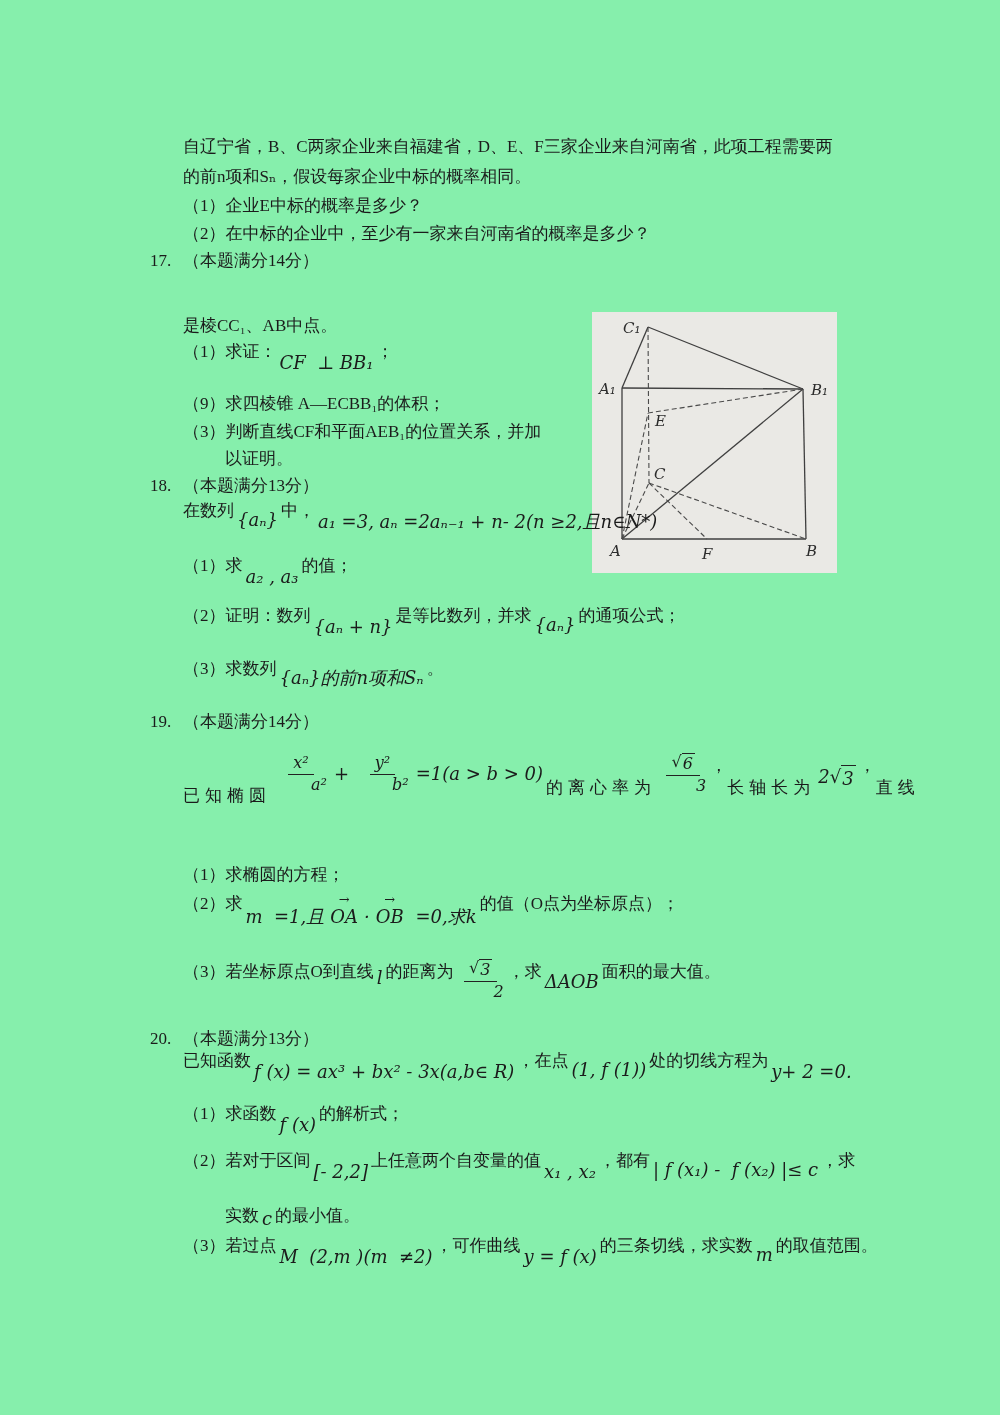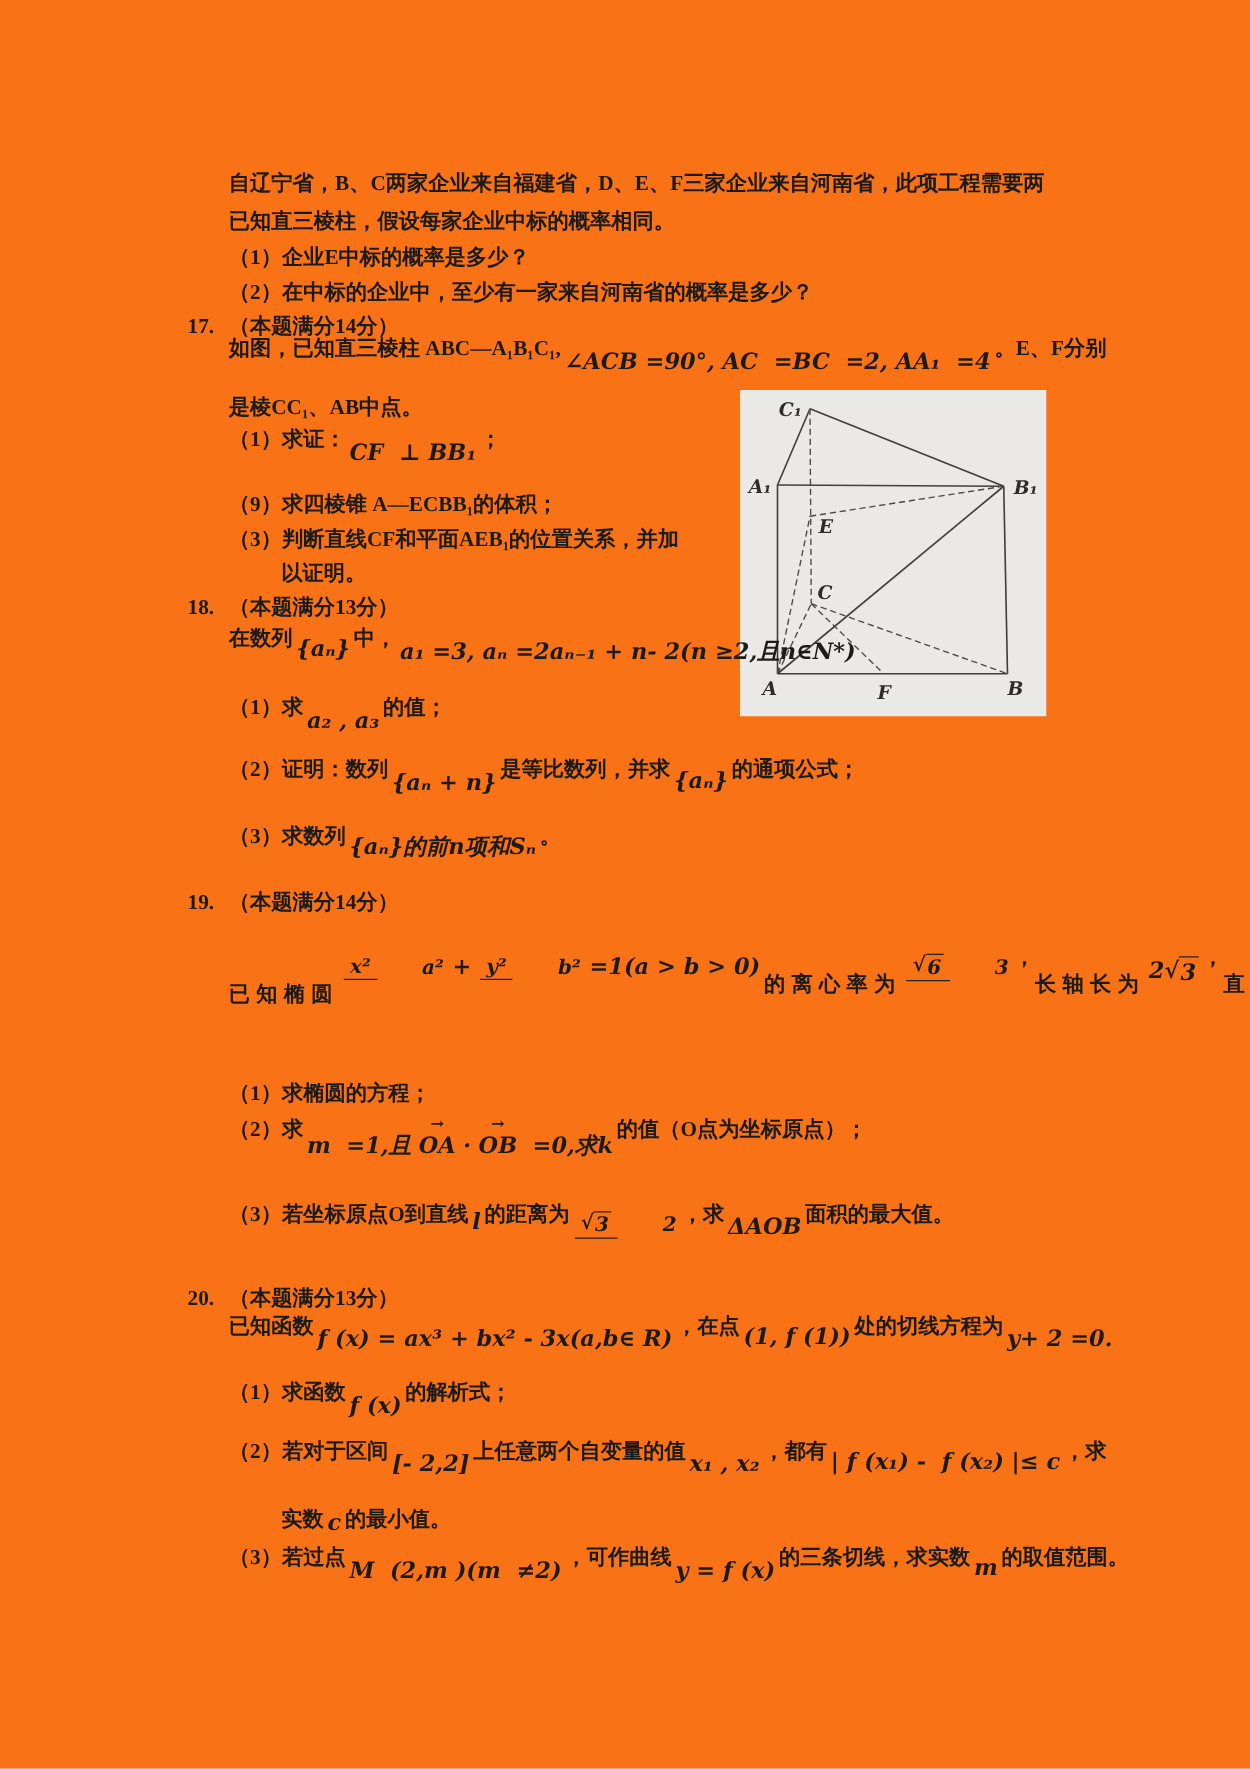--- a/index.html
+++ b/index.html
@@ -1,34 +1,34 @@
 <!DOCTYPE html>
 <html><head>
 <meta charset="utf-8">
 <style>
   * { margin:0; padding:0; box-sizing:border-box; }
   html,body { width:1000px; height:1415px; }
   body { background:#ffffff; position:relative;
          font-family:"Liberation Serif","DejaVu Serif",serif; color:#1b1b1b; }
-  .page { position:absolute; inset:0; background:#f97316; overflow:hidden;font-weight:bold; }
+  .page { position:absolute; inset:0; background:#86efac; overflow:hidden; }
 
   .ln { position:absolute; display:flex; align-items:flex-start;
         white-space:pre; font-size:17px; line-height:1.3; z-index:2; }
   .ln > * { position:relative; flex:0 0 auto; }
   .ln.c { align-items:center; }
 
   .cn { font-size:17px; }
   .ls { letter-spacing:5px;margin-top:44px; }
   .qnum { display:inline-block; width:33px; font-size:17px; }
 
   .m { font-family:"DejaVu Serif","Liberation Serif",serif; font-style:italic;
        font-size:18px; margin:0 3px; } .d8 { top:8px; } .d10 { top:10px; } .d12 { top:12px; }
   .u8 { top:-8px; } .u2 { top:-2px; } .dn2 { top:2px; } .dn4 { top:4px; }
 
-  .frac { display:inline-flex; flex-direction:row; align-items:center;
+  .frac { display:inline-flex; flex-direction:column; align-items:center;
           font-family:"DejaVu Serif","Liberation Serif",serif; font-style:italic;
           font-size:16px; line-height:1.15; margin:0 4px; }
   .frac .fn { border-bottom:1.3px solid #222; padding:0 5px 1px; display:inline-flex; align-items:flex-end; }
   .frac .fd { padding-top:1px;margin-left:36px; }
 
   .sq { display:inline-flex; align-items:flex-start; }
   .sq .rs { font-style:italic; }
   .sq .rb { border-top:1.2px solid #222; padding:1px 2px 0 1px; }
 
   .vec { position:relative; display:inline-block; margin:0 3px; }
@@ -40,37 +40,32 @@
 </style>
 </head>
 <body>
 
 <div class="page">
 
   <div class="ln" style="left:183px;top:136px">
     <span class="cn">自辽宁省，B、C两家企业来自福建省，D、E、F三家企业来自河南省，此项工程需要两</span>
   </div>
   <div class="ln" style="left:183px;top:166px">
-    <span class="cn">已知直三棱柱，假设每家企业中标的概率相同。</span>
+    <span class="cn">的前n项和Sₙ，假设每家企业中标的概率相同。</span>
   </div>
   <div class="ln" style="left:183px;top:195px">
     <span class="cn">（1）企业E中标的概率是多少？</span>
   </div>
   <div class="ln" style="left:183px;top:223px">
     <span class="cn">（2）在中标的企业中，至少有一家来自河南省的概率是多少？</span>
   </div>
 
   <div class="ln" style="left:150px;top:250px">
     <span class="qnum">17.</span>
     <span class="cn">（本题满分14分）</span>
-  </div>
-  <div class="ln" style="left:183px;top:268px">
-    <span class="cn">如图，已知直三棱柱 ABC—A₁B₁C₁,</span>
-    <span class="m d10">∠ACB =90°, AC  =BC  =2, AA₁  =4</span>
-    <span class="cn">。E、F分别</span>
   </div>
   <div class="ln" style="left:183px;top:315px">
     <span class="cn">是棱CC₁、AB中点。</span>
   </div>
   <div class="ln" style="left:183px;top:341px">
     <span class="cn">（1）求证：</span>
     <span class="m d10">CF  ⊥ BB₁</span>
     <span class="cn">；</span>
   </div>
   <div class="ln" style="left:183px;top:393px">

